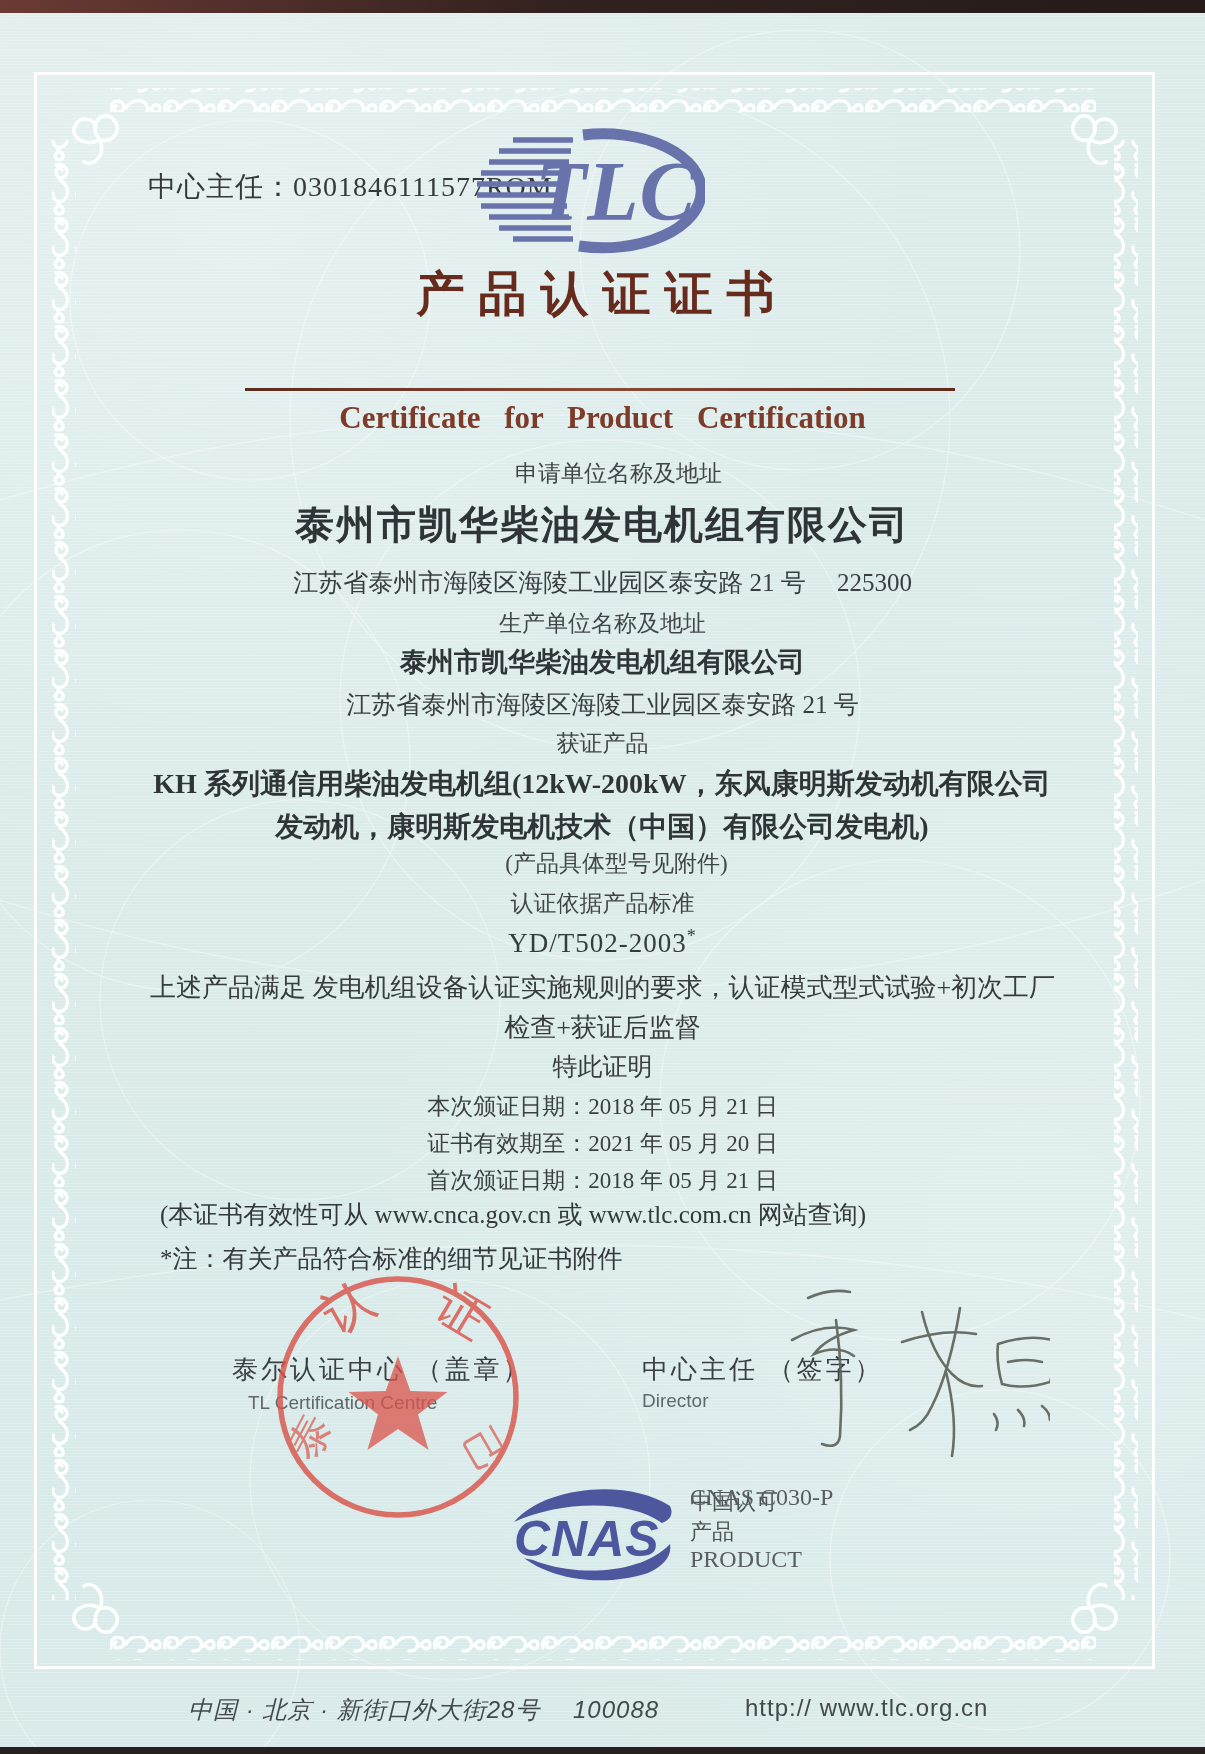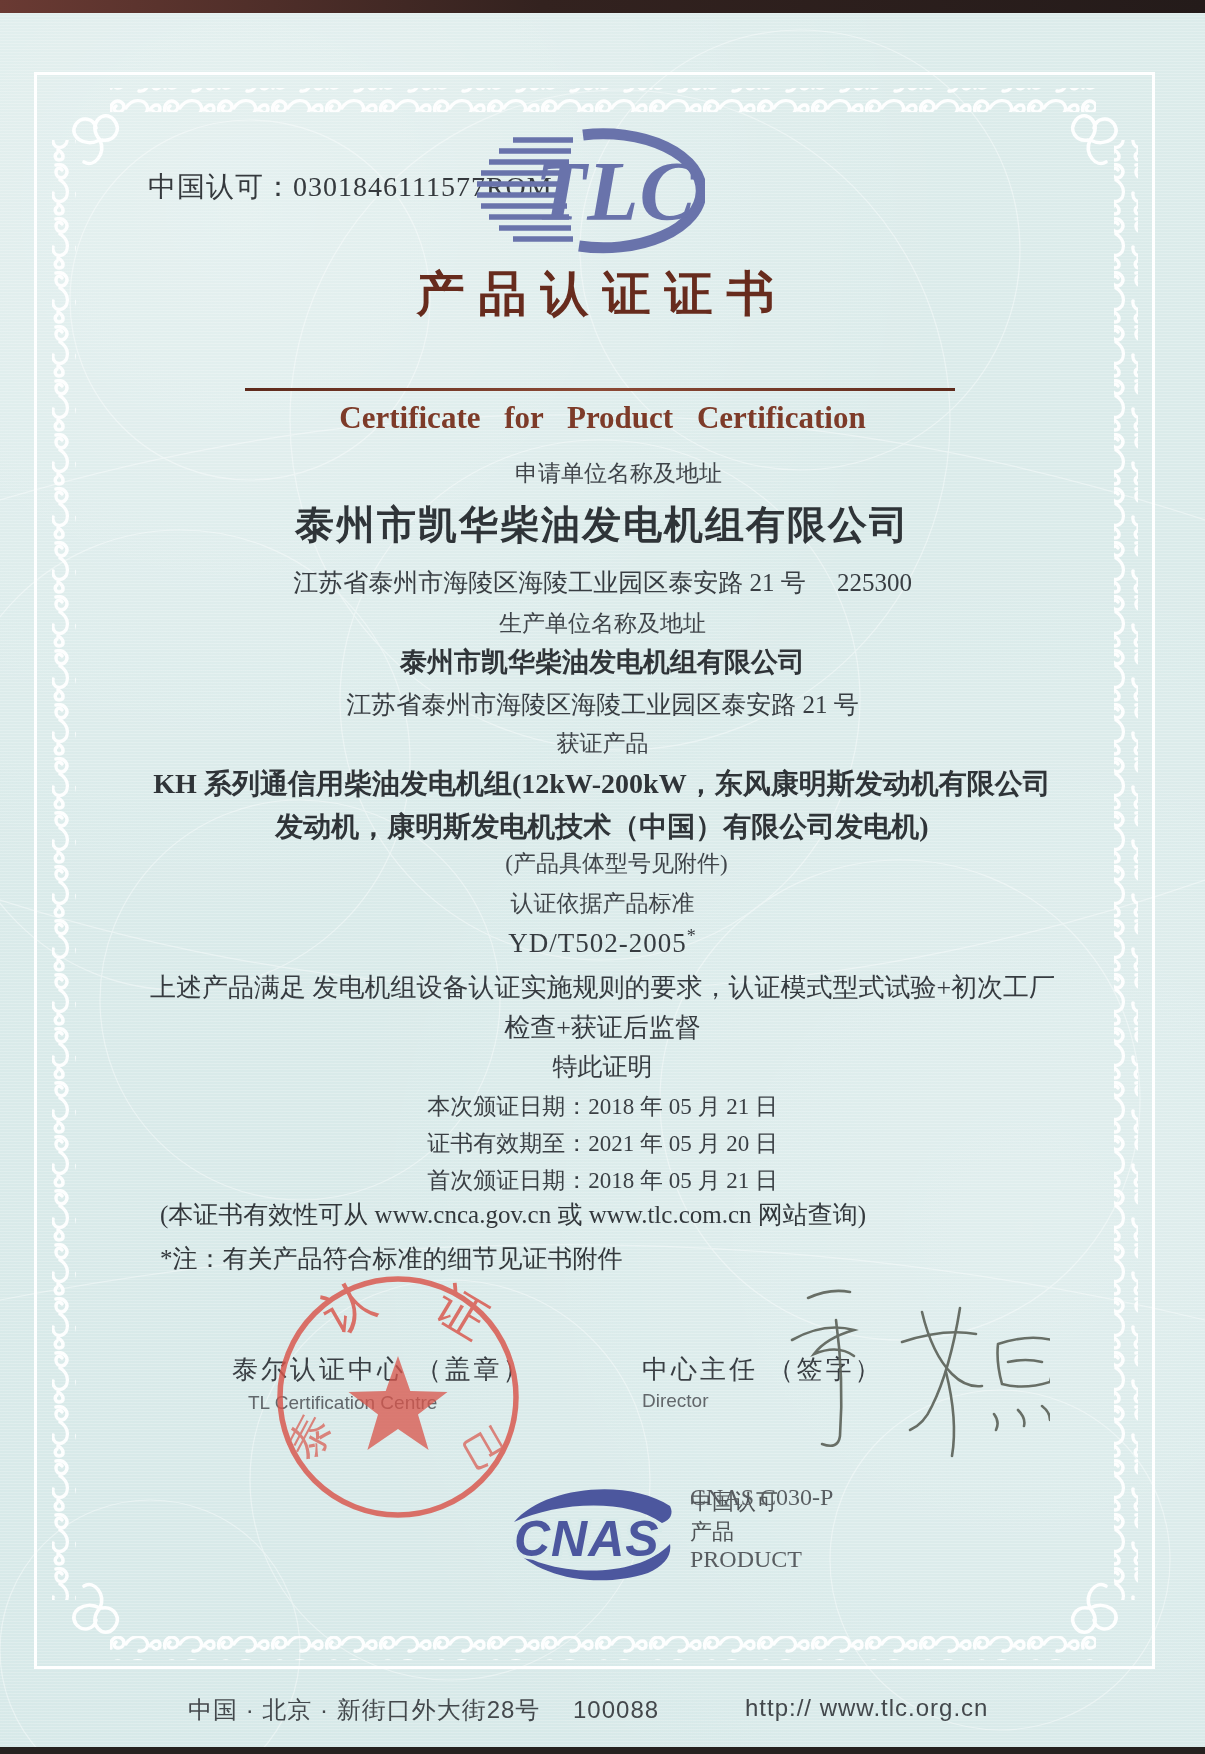--- a/index.html
+++ b/index.html
@@ -54,21 +54,21 @@
   .footnote{left:160px;top:1242px;font-size:25px;color:#33383c;z-index:4;}
 
   .sig-cn{font-size:26px;color:#3a3f44;z-index:5;letter-spacing:3px;}
   .sig-en{font-size:19px;color:#62676b;z-index:5;font-family:"Liberation Sans","DejaVu Sans",sans-serif;}
 
   .cnas-line-cn{font-size:22px;color:#4e5356;z-index:4;font-family:"Liberation Sans","DejaVu Sans",sans-serif;}
   .cnas-line-en{font-size:24px;color:#585d61;z-index:4;font-family:Liberation Serif, serif;}
 
   .footer-address,.footer-url{top:1694px;font-size:24px;color:#43484c;z-index:4;
     font-family:"Liberation Sans","DejaVu Sans",sans-serif;letter-spacing:1px;}
-  .footer-address{left:188px;}
+  .footer-address{left:188px;font-style:italic;}
   .footer-url{left:745px;}
 
   svg{display:block;}
 </style>
 </head>
 <body>
 
 <div id="page">
 
   <svg class="abs" style="left:0;top:0;z-index:2;" width="1205" height="1754" viewBox="0 0 1205 1754">
@@ -115,21 +115,21 @@
     <rect x="52" y="140" width="24" height="1460" fill="url(#scrollV)"></rect>
     <rect x="1114" y="140" width="24" height="1460" fill="url(#scrollV)"></rect>
 
     <use href="#fleur" transform="translate(100,140)"></use>
     <use href="#fleur" transform="translate(1090,140) scale(-1,1)"></use>
     <use href="#fleur" transform="translate(100,1608) scale(1,-1)"></use>
     <use href="#fleur" transform="translate(1090,1608) scale(-1,-1)"></use>
   </svg>
 
   <div class="abs cert-no">
-    <span>中国认可：</span><span>0301846111577ROM</span>
+    <span>中心主任：</span><span>0301846111577ROM</span>
   </div>
 
   <svg class="abs" style="left:455px;top:118px;z-index:4;" width="250" height="150" viewBox="0 0 250 150">
     <g stroke="#6973ab" stroke-width="5.5" stroke-linecap="butt">
       <line x1="58" y1="22" x2="118" y2="22"></line>
       <line x1="44" y1="33" x2="116" y2="33"></line>
       <line x1="34" y1="44" x2="114" y2="44"></line>
       <line x1="26" y1="55" x2="112" y2="55"></line>
       <line x1="22" y1="66" x2="110" y2="66"></line>
       <line x1="22" y1="77" x2="110" y2="77"></line>
@@ -153,21 +153,21 @@
   <div class="abs ctr sec-heading" style="top:608px;">生产单位名称及地址</div>
   <div class="abs ctr manu-name">泰州市凯华柴油发电机组有限公司</div>
   <div class="abs ctr addr" style="top:688px;">江苏省泰州市海陵区海陵工业园区泰安路 21 号</div>
 
   <div class="abs ctr sec-heading" style="top:728px;">获证产品</div>
   <div class="abs product-name">KH 系列通信用柴油发电机组(12kW-200kW，东风康明斯发动机有限公司发动机，康明斯发电机技术（中国）有限公司发电机)</div>
   <div class="abs ctr note" style="top:848px;padding-left:28px;">(产品具体型号见附件)</div>
 
   <div class="abs ctr sec-heading" style="top:888px;">认证依据产品标准</div>
   <div class="abs ctr std-code">
-    <span>YD/T502-2005</span><sup>*</sup>
+    <span>YD/T502-2003</span><sup>*</sup>
   </div>
 
   <div class="abs statement">上述产品满足 发电机组设备认证实施规则的要求，认证模式型式试验+初次工厂检查+获证后监督</div>
   <div class="abs ctr hereby">特此证明</div>
 
   <div class="abs dates">
     <div class="tbl">
       <div><span>本次颁证日期：</span><span>2018 年 05 月 21 日</span></div>
       <div><span>证书有效期至：</span><span>2021 年 05 月 20 日</span></div>
       <div><span>首次颁证日期：</span><span>2018 年 05 月 21 日</span></div>

